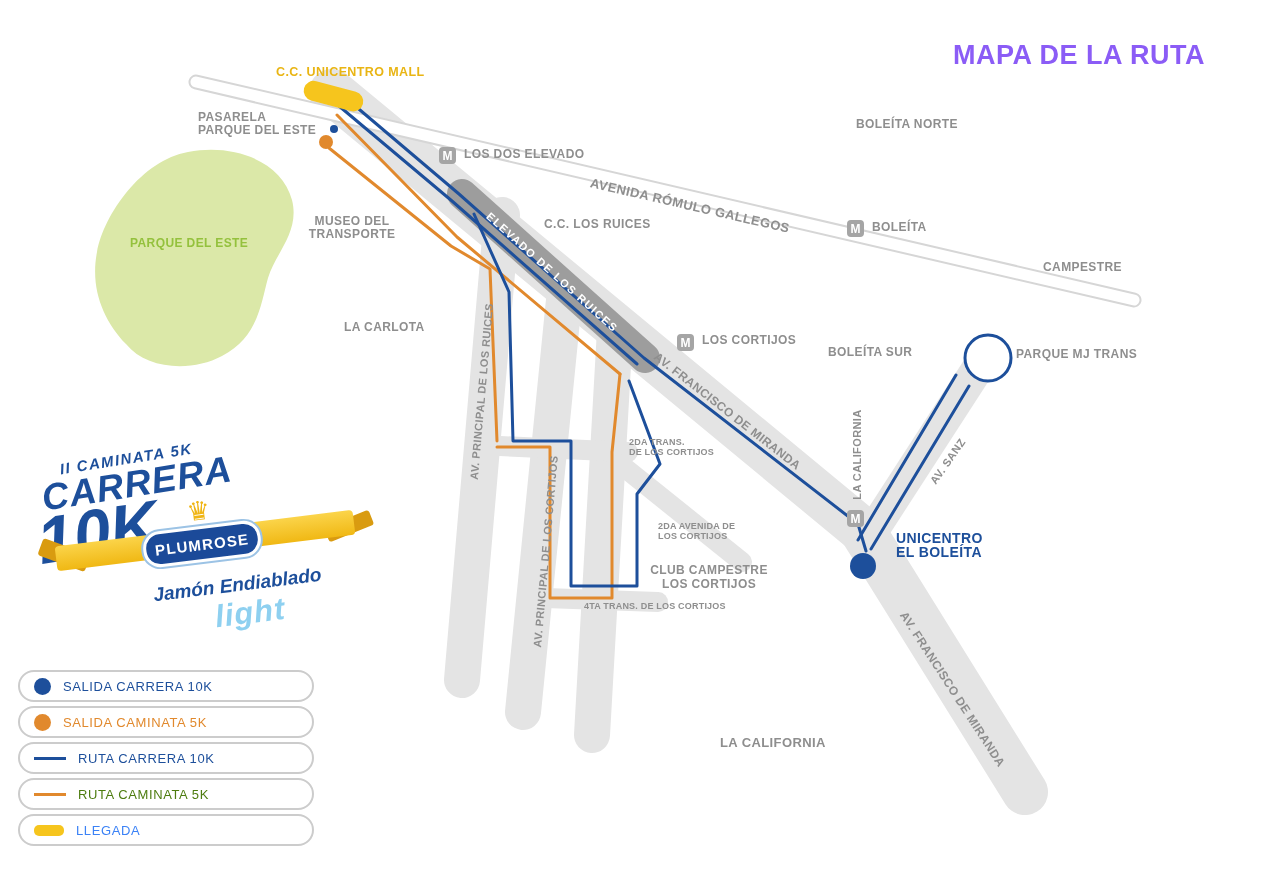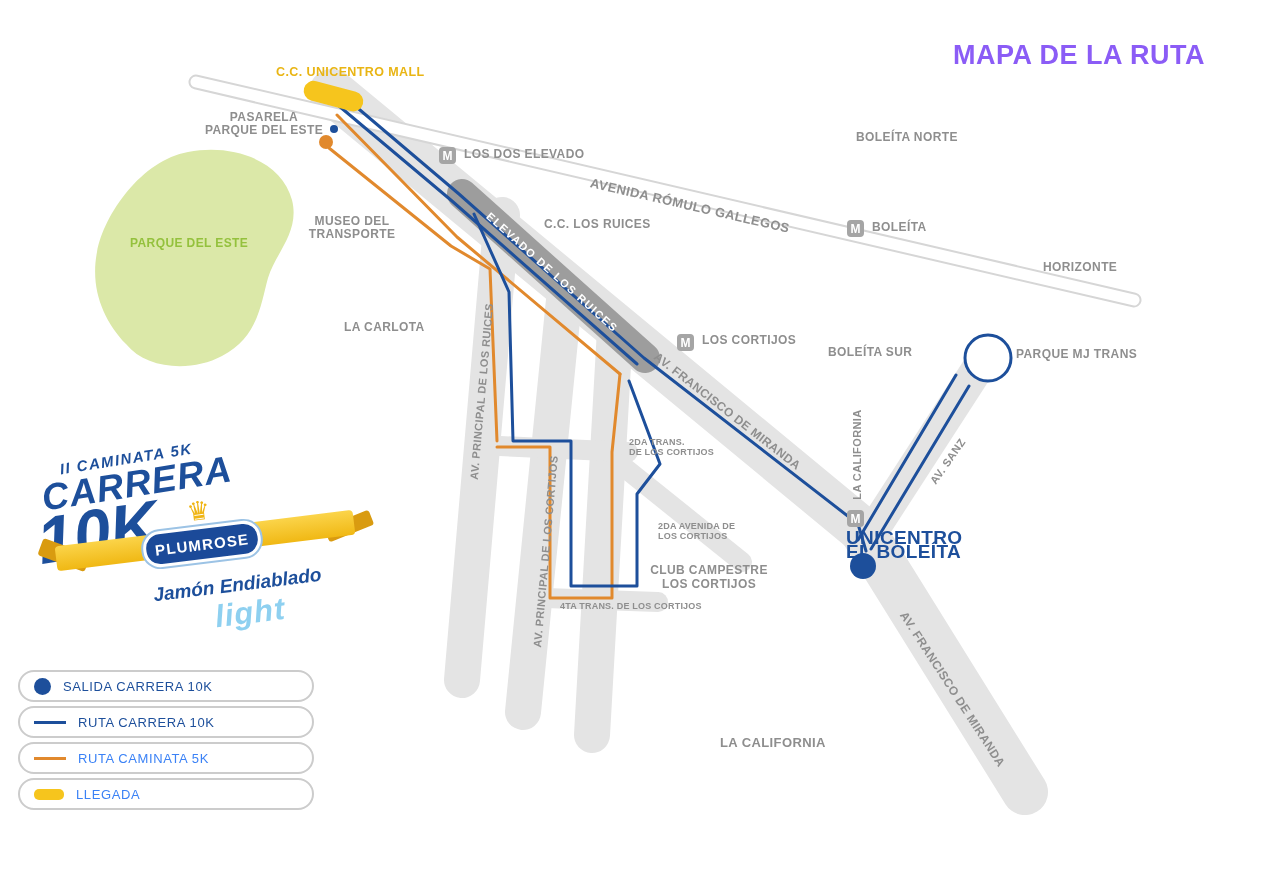--- a/index.html
+++ b/index.html
@@ -8,21 +8,21 @@
   svg.map{position:absolute;left:0;top:0;z-index:1;}
   .lbl{position:absolute;z-index:3;color:#8e8e8e;font-weight:bold;font-size:12px;
        letter-spacing:.4px;white-space:nowrap;line-height:13px;}
   .lbl .ln{display:block;}
   .small{font-size:9px;line-height:10px;letter-spacing:.2px;}
   .gold{color:#e9b514;}
   .green{color:#94c13d;}
   .blue{color:#1d4f9b;}
   .white{color:#ffffff;}
   .center{text-align:center;}
-  .right{text-align:center;}
+  .right{text-align:left;}
   .title{position:absolute;z-index:3;right:58px;top:40px;color:#8b5cf6;font-weight:bold;
          font-size:27px;letter-spacing:.5px;}
   .metro{position:absolute;z-index:3;width:17px;height:17px;background:#a5a5a5;border-radius:4px;
          color:#fff;font-weight:bold;font-size:12px;display:flex;align-items:center;justify-content:center;}
   
   .legend{position:absolute;z-index:4;left:18px;top:670px;}
   .pill{width:278px;height:28px;box-sizing:content-box;border:2px solid #cccccc;border-radius:16px;
         background:#fff;margin-bottom:4px;display:flex;align-items:center;padding-left:14px;gap:12px;}
   .pill .txt{font-weight:normal;font-size:13px;letter-spacing:.6px;}
   .mk-dot{width:17px;height:17px;border-radius:50%;flex:0 0 auto;}
@@ -117,32 +117,32 @@
     </div>
 
   <div class="lbl gold" style="left:276px;top:66px;font-size:12.5px;">C.C. UNICENTRO MALL</div>
 
   <div class="lbl right" style="left:198px;top:111px;width:132px;">
     <span class="ln">PASARELA</span>
     <span class="ln">PARQUE DEL ESTE</span>
   </div>
 
   <div class="lbl" style="left:464px;top:148px;">LOS DOS ELEVADO</div>
-  <div class="lbl" style="left:832px;top:131px;padding-left:24px;">BOLEÍTA NORTE</div>
+  <div class="lbl" style="left:832px;top:118px;padding-left:24px;">BOLEÍTA NORTE</div>
 
   <div class="lbl center" style="left:580px;top:199px;width:220px;font-size:13px;transform:rotate(13deg);">AVENIDA RÓMULO GALLEGOS</div>
 
   <div class="lbl center" style="left:303px;top:215px;width:98px;">
     <span class="ln">MUSEO DEL</span>
     <span class="ln">TRANSPORTE</span>
   </div>
 
   <div class="lbl" style="left:544px;top:218px;">C.C. LOS RUICES</div>
   <div class="lbl" style="left:872px;top:221px;">BOLEÍTA</div>
-  <div class="lbl" style="left:1043px;top:261px;">HORIZONTE</div>
+  <div class="lbl" style="left:1043px;top:261px;">CAMPESTRE</div>
   <div class="lbl green" style="left:130px;top:237px;">PARQUE DEL ESTE</div>
   <div class="lbl" style="left:344px;top:321px;">LA CARLOTA</div>
 
   <div class="lbl white center" style="left:447px;top:266px;width:210px;font-size:11px;letter-spacing:1.5px;transform:rotate(42deg);">ELEVADO DE LOS RUICES</div>
 
   <div class="lbl" style="left:702px;top:334px;">LOS CORTIJOS</div>
   <div class="lbl" style="left:828px;top:346px;">BOLEÍTA SUR</div>
   <div class="lbl" style="left:1016px;top:348px;">PARQUE MJ TRANS</div>
 
   <div class="lbl center" style="left:619px;top:405px;width:216px;transform:rotate(38deg);">AV. FRANCISCO DE MIRANDA</div>
@@ -163,23 +163,23 @@
   <div class="lbl small" style="left:658px;top:521px;">
     <span class="ln">2DA AVENIDA DE</span>
     <span class="ln">LOS CORTIJOS</span>
   </div>
 
   <div class="lbl center" style="left:648px;top:563px;width:122px;line-height:14px;">
     <span class="ln">CLUB CAMPESTRE</span>
     <span class="ln">LOS CORTIJOS</span>
   </div>
 
-  <div class="lbl small" style="left:560px;top:601px;">4TA TRANS. DE LOS CORTIJOS</div>
-
-  <div class="lbl blue" style="left:846px;top:531px;font-size:19px;line-height:14px;">
+  <div class="lbl small" style="left:584px;top:601px;">4TA TRANS. DE LOS CORTIJOS</div>
+
+  <div class="lbl blue" style="left:896px;top:531px;font-size:14px;line-height:14px;">
     <span class="ln">UNICENTRO</span>
     <span class="ln">EL BOLEÍTA</span>
   </div>
 
   <div class="lbl" style="left:720px;top:736px;font-size:13px;">LA CALIFORNIA</div>
 
   <div class="lbl center" style="left:844px;top:683px;width:216px;transform:rotate(57deg);">AV. FRANCISCO DE MIRANDA</div>
 
   <div class="logo">
     <div class="lg-caminata outline-w">II CAMINATA 5K</div>
@@ -195,26 +195,30 @@
     <div class="lg-jamon outline-w">Jamón Endiablado</div>
     <div class="lg-light outline-w">light</div>
   </div>
 
   <div class="legend">
     <div class="pill">
       <span class="mk-dot" style="background:#1d4f9b;"></span>
       <span class="txt" style="color:#1d4f9b;">SALIDA CARRERA 10K</span>
     </div>
     <div class="pill">
+      <span class="mk-dot" style="background:#e1892d;"></span>
+      <span class="txt" style="color:#e1892d;">SALIDA CAMINATA 5K</span>
+    </div>
+    <div class="pill">
       <span class="mk-line" style="background:#1d4f9b;"></span>
       <span class="txt" style="color:#1d4f9b;">RUTA CARRERA 10K</span>
     </div>
     <div class="pill">
       <span class="mk-line" style="background:#e1892d;"></span>
-      <span class="txt" style="color:#3b82f6;">RUTA CAMINATA 5K</span>
+      <span class="txt" style="color:#4d7c0f;">RUTA CAMINATA 5K</span>
     </div>
     <div class="pill">
       <span class="mk-bar" style="background:#f6c51d;"></span>
       <span class="txt" style="color:#3b82f6;">LLEGADA</span>
     </div>
   </div>
 
 </div>
 
 </body></html>

